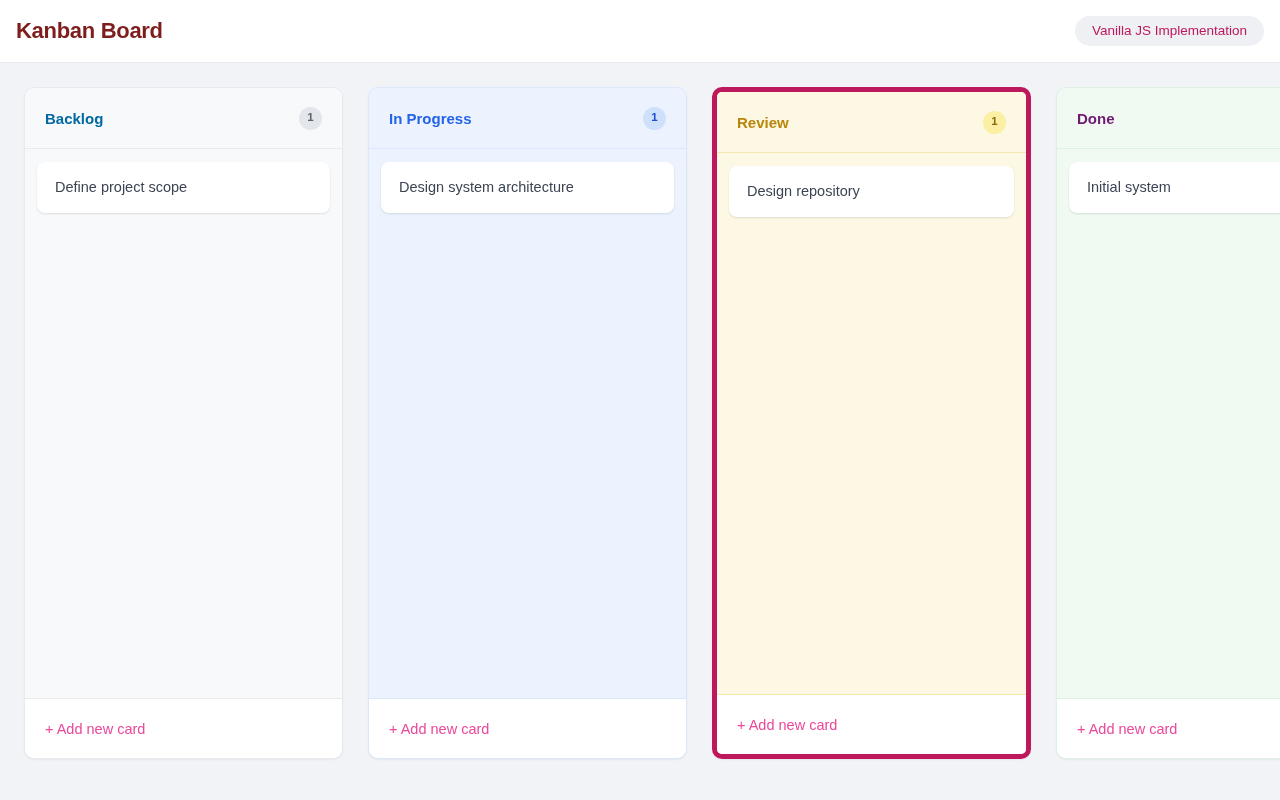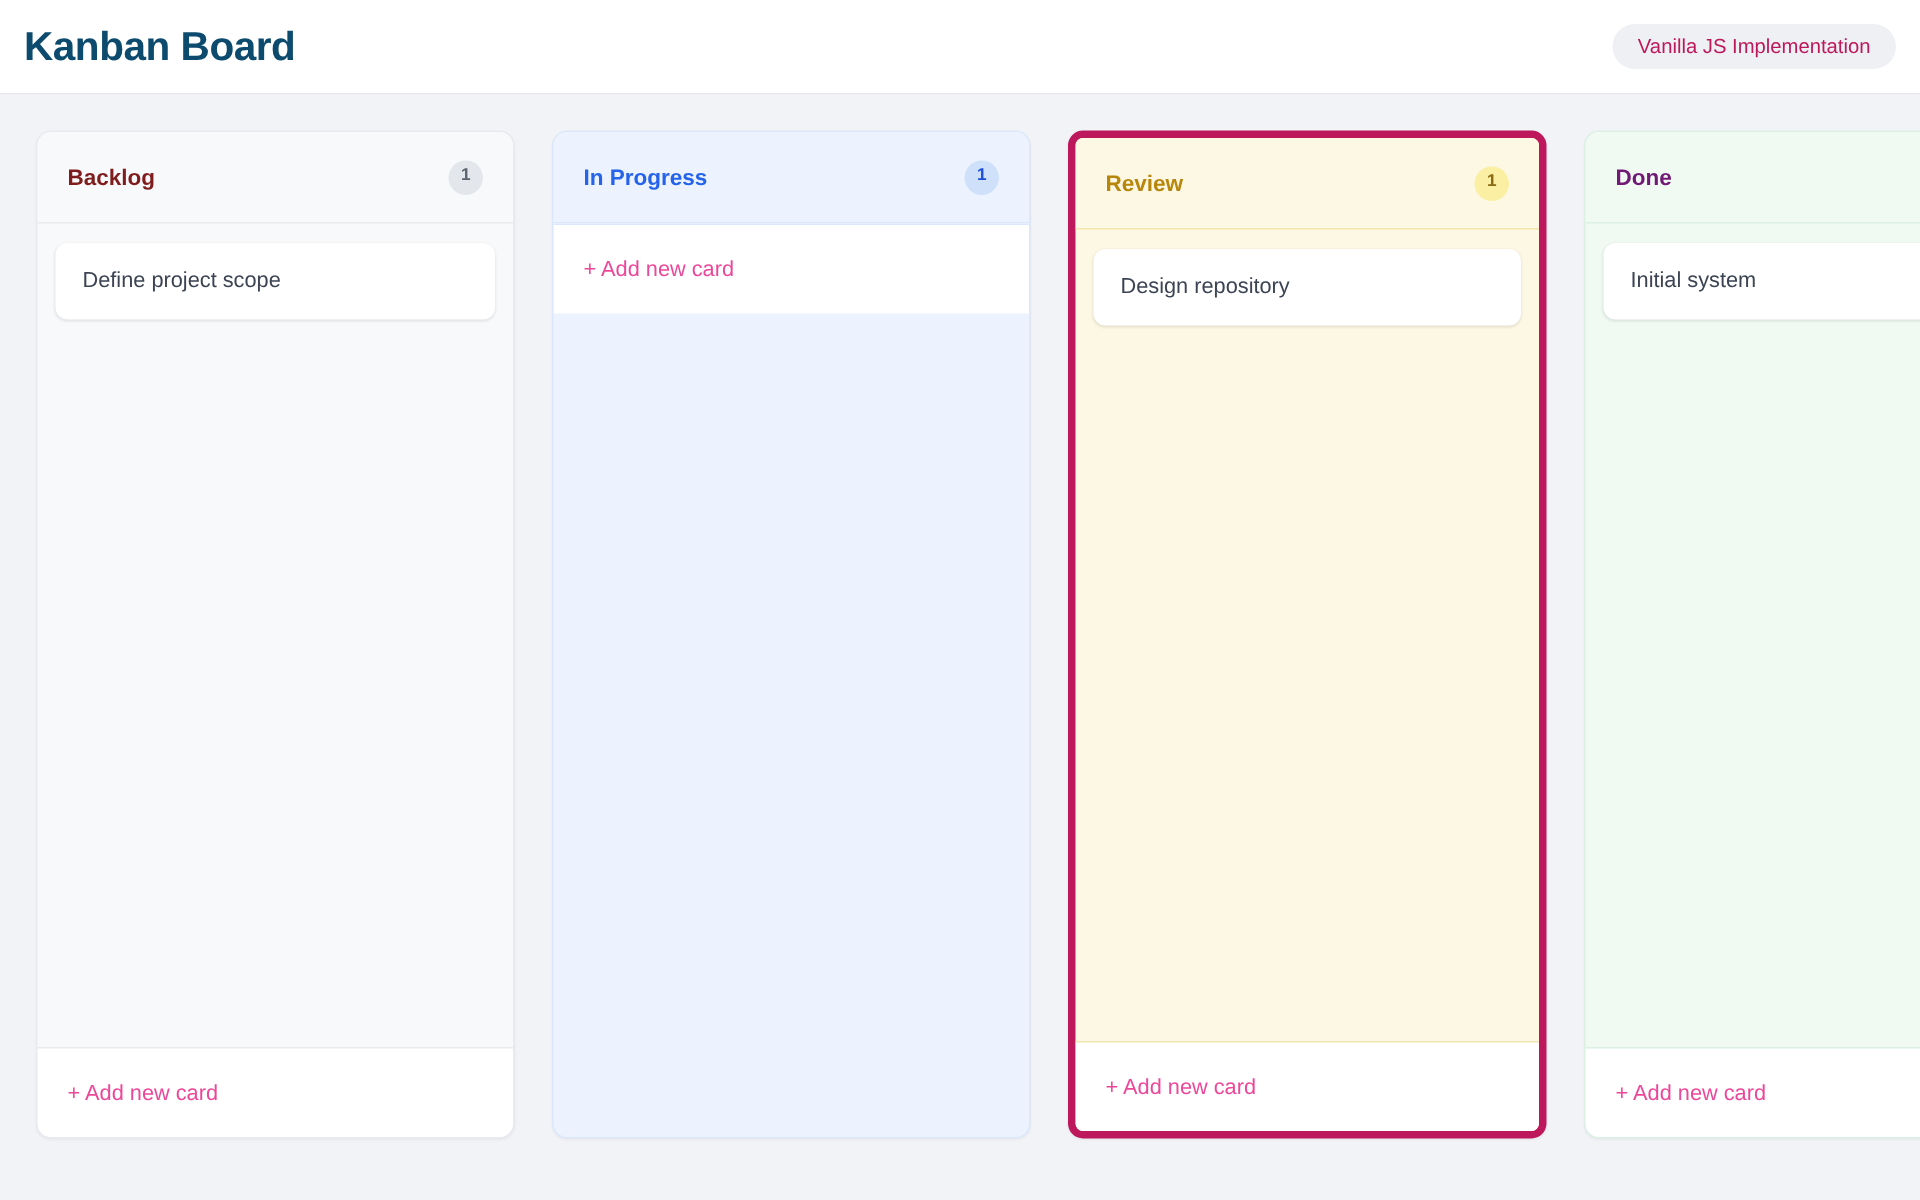--- a/index.html
+++ b/index.html
@@ -21,23 +21,23 @@
     height: 63px;
     background: #ffffff;
     border-bottom: 1px solid #e6e8ec;
     display: flex;
     align-items: center;
     justify-content: space-between;
     padding: 0 16px 0 16px;
   }
 
   .app-title {
-    font-size: 27px;
+    font-size: 22px;
     font-weight: bold;
-    color: #0c4a6e;
+    color: #7f1d1d;
     letter-spacing: -0.3px;
     line-height: 1;
   }
 
   .impl-badge {
     background: #eef0f3;
     color: #be185d;
     font-size: 13.5px;
     padding: 8px 17px;
     border-radius: 999px;
@@ -118,21 +118,21 @@
     align-items: center;
     padding: 0 20px;
     font-size: 14.5px;
     color: #ec4899;
     cursor: pointer;
   }
 
   
   .col-backlog { background: #f8f9fb; border: 1px solid #e8eaee; }
   .col-backlog .col-header { background: #f8f9fb; border-bottom: 1px solid #e8eaee; }
-  .col-backlog .col-title { color: #7f1d1d; }
+  .col-backlog .col-title { color: #0369a1; }
   .col-backlog .col-count { background: #e3e6ea; color: #5c6472; }
   .col-backlog .col-footer { border-top: 1px solid #e8eaee; }
 
   .col-progress { background: #ecf3fe; border: 1px solid #dbe8fc; }
   .col-progress .col-header { background: #ecf3fe; border-bottom: 1px solid #dbe8fc; }
   .col-progress .col-title { color: #2563eb; }
   .col-progress .col-count { background: #cfe0fb; color: #1d4ed8; }
   .col-progress .col-footer { border-top: 1px solid #dbe8fc; }
 
   .col-review { background: #fdf8e3; border: 5px solid #be185d; }
@@ -169,20 +169,25 @@
     <div class="col-footer">
       <span>+ Add new card</span>
     </div>
   </div>
 
   <div class="column col-progress">
     <div class="col-header">
       <span class="col-title">In Progress</span>
       <span class="col-count">1</span>
     </div>
+    <div class="col-body">
+      <div class="card">
+        <span>Design system architecture</span>
+      </div>
+    </div>
     <div class="col-footer">
       <span>+ Add new card</span>
     </div>
   </div>
 
   <div class="column col-review">
     <div class="col-header">
       <span class="col-title">Review</span>
       <span class="col-count">1</span>
     </div>

